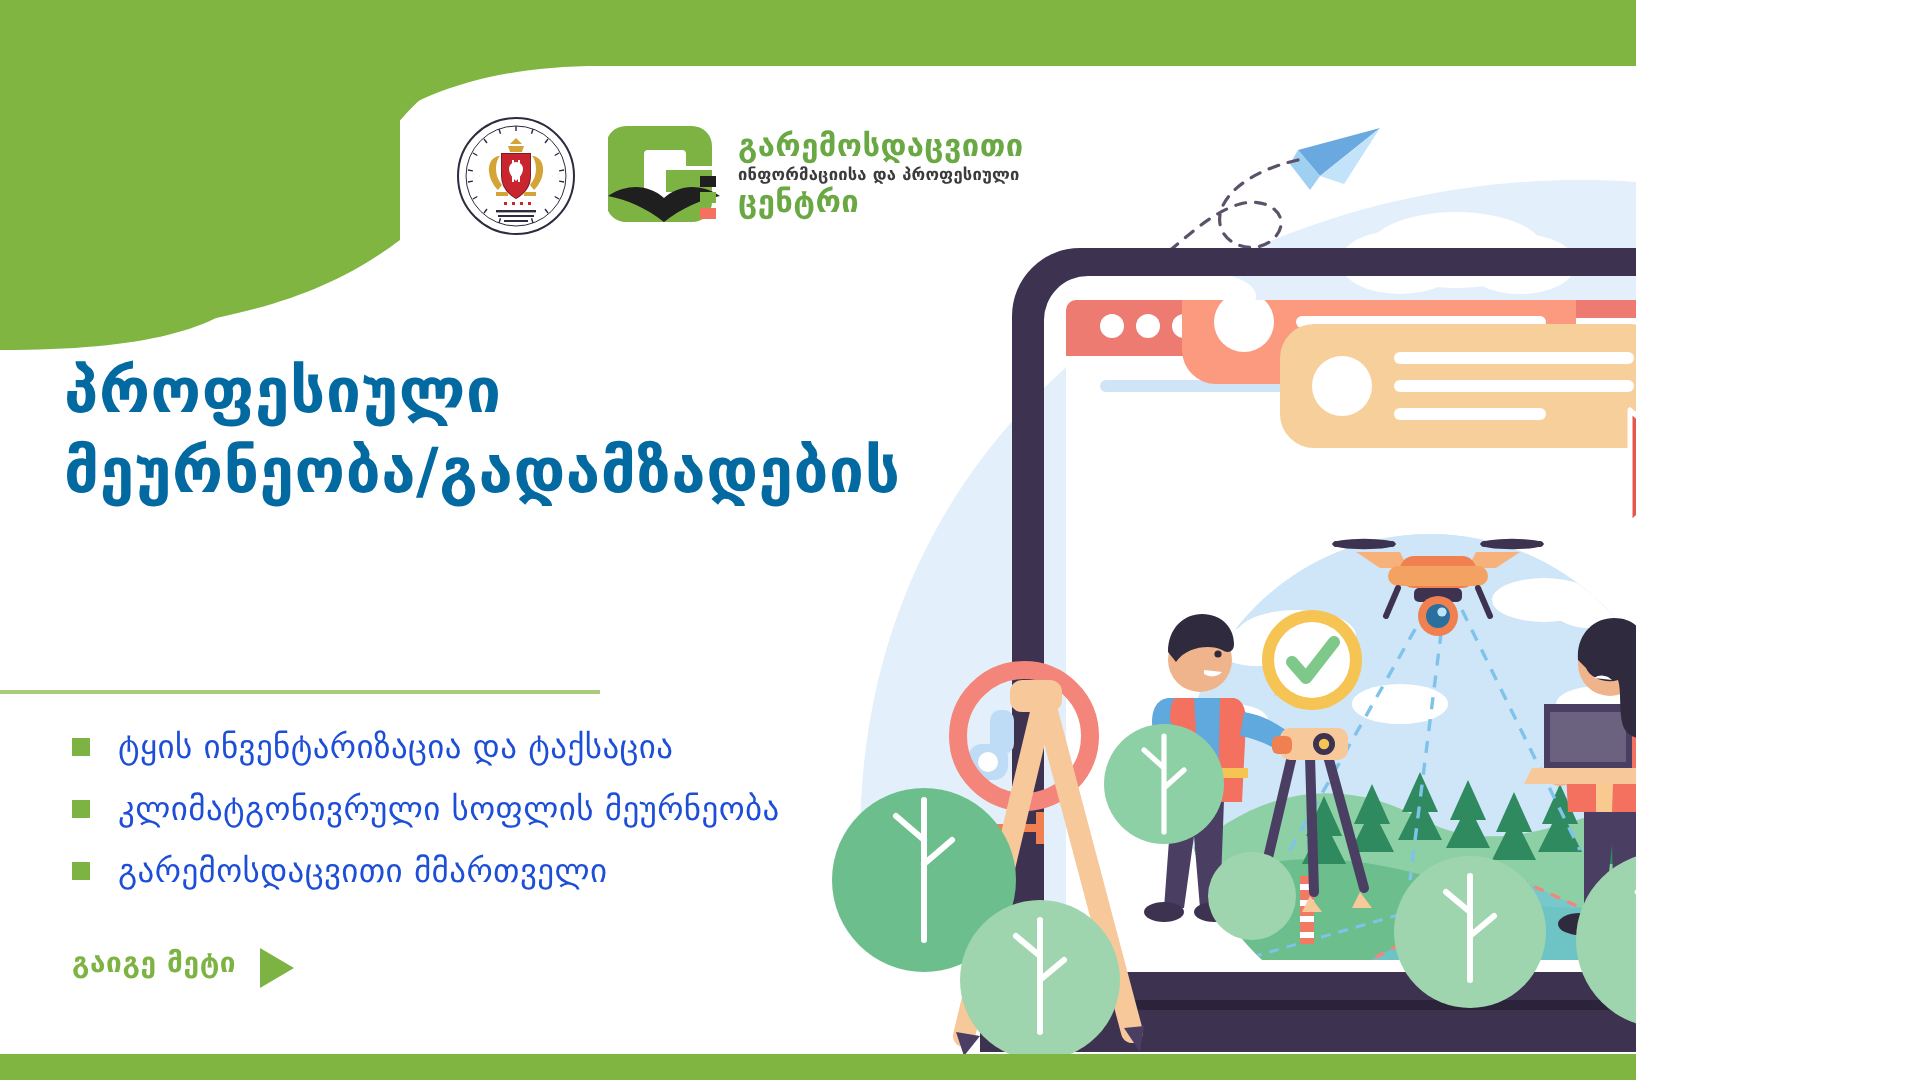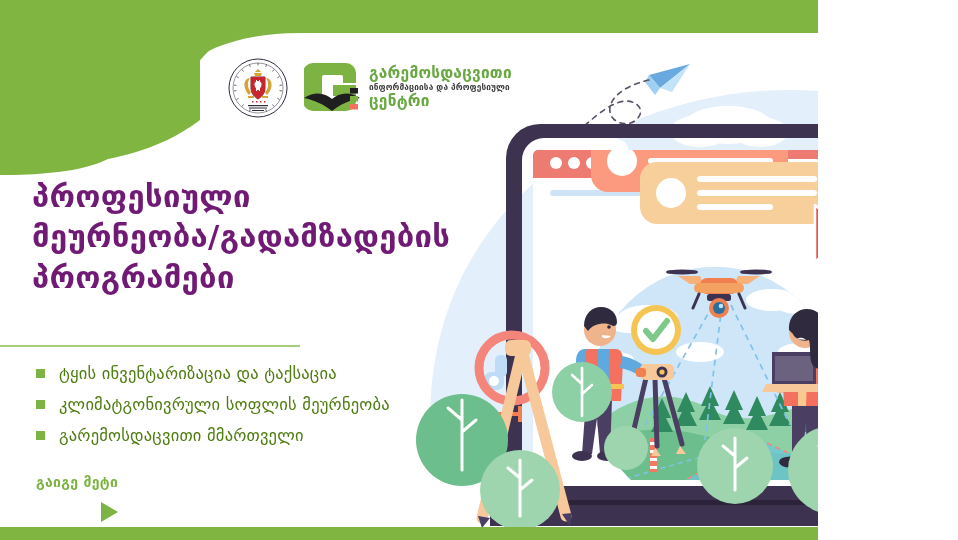--- a/index.html
+++ b/index.html
@@ -35,21 +35,21 @@
   
   .title-block {
     position: absolute;
     left: 32px; top: 176px;
     width: 470px;
     z-index: 40;
   }
   .title-line {
     font-size: 31px;
     font-weight: bold;
-    color: #701a75;
+    color: #0369a1;
     line-height: 1.30;
     letter-spacing: .3px;
     white-space: nowrap;
   }
 
   .rule {
     position: absolute;
     left: 0px; top: 345px;
     width: 300px; height: 2px;
     background: #a7cd7c;
@@ -67,32 +67,31 @@
     gap: 14px;
     margin-bottom: 9px;
     height: 22px;
   }
   .bullet-sq {
     width: 9px; height: 9px; flex: 0 0 9px;
     background: #7cb342;
   }
   .bullet-text {
     font-size: 16.5px;
-    color: #4d7c0f;
+    color: #1d4ed8;
     letter-spacing: .2px;
     white-space: nowrap;
   }
 
   .cta {
     position: absolute;
     left: 36px; top: 474px;
-    display: flex; align-items: flex-end; gap: 12px;
+    display: flex; align-items: flex-start; gap: 12px;
     z-index: 40;
     cursor: pointer;
-    flex-direction: column;
   }
   .cta-label {
     font-size: 14px; font-weight: bold; color: #7cb342; letter-spacing: .3px;
   }
   .cta-arrow { width: 0; height: 0;
     border-left: 17px solid #7cb342;
     border-top: 10px solid transparent;
     border-bottom: 10px solid transparent;
   }
 
@@ -527,21 +526,20 @@
         <div class="eiec-l1">გარემოსდაცვითი</div>
         <div class="eiec-l2">ინფორმაციისა და პროფესიული</div>
         <div class="eiec-l3">ცენტრი</div>
       </div>
     </div>
   </div>
 
   <div class="title-block">
     <div class="title-line">პროფესიული</div>
     <div class="title-line">მეურნეობა/გადამზადების</div>
-    <div class="title-line">პროგრამები</div>
   </div>
 
   <div class="rule"></div>
 
   <ul class="bullets">
     <li class="bullet-item">
       <span class="bullet-sq"></span>
       <span class="bullet-text">ტყის ინვენტარიზაცია და ტაქსაცია</span>
     </li>
     <li class="bullet-item">

